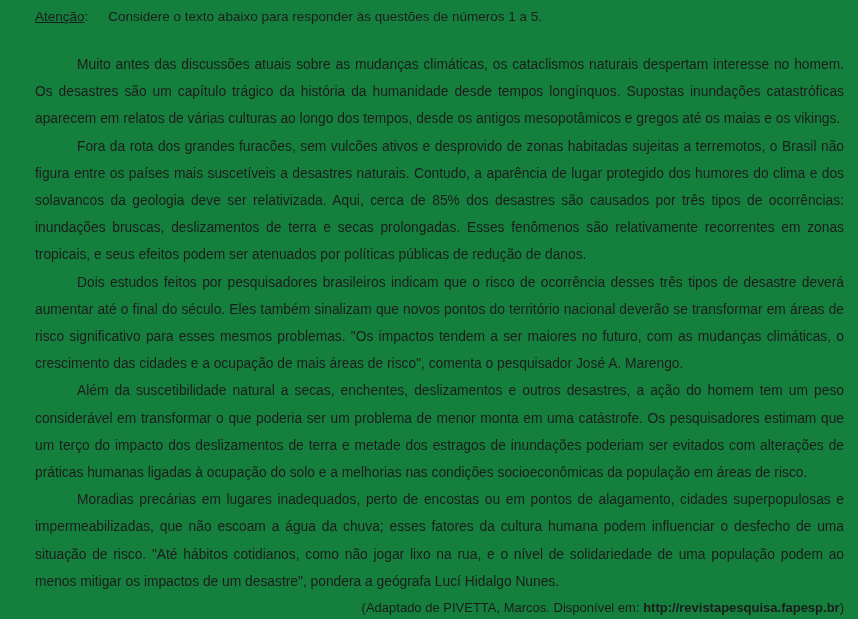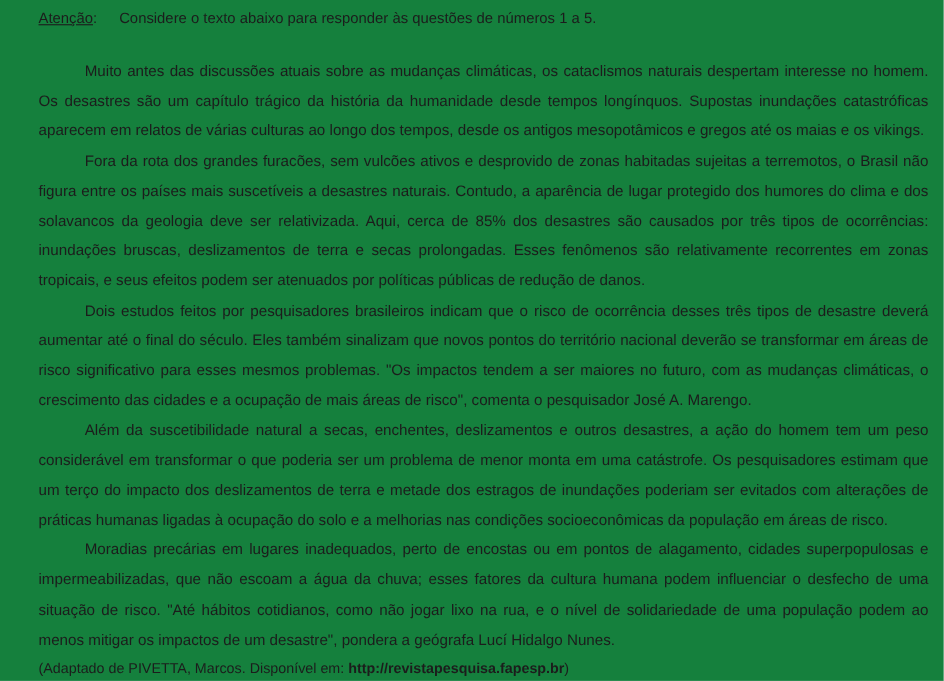--- a/index.html
+++ b/index.html
@@ -35,21 +35,21 @@
     margin: 0;
     font-size: 13.8px;
     line-height: 27.2px;
     text-align: justify;
     text-indent: 42px;
   }
   .citation-line {
     margin-top: 4px;
     font-size: 13px;
     line-height: 17px;
-    text-align: left;
+    text-align: right;
     font-style: normal;
   }
   .citation-url {
     font-weight: bold;
   }
 </style>
 </head>
 <body>
 
 <div class="page">

